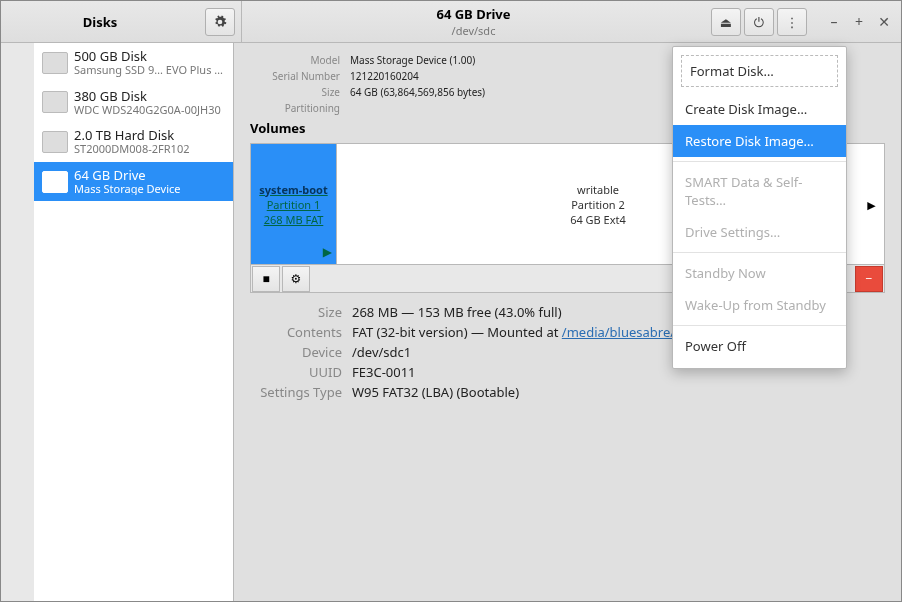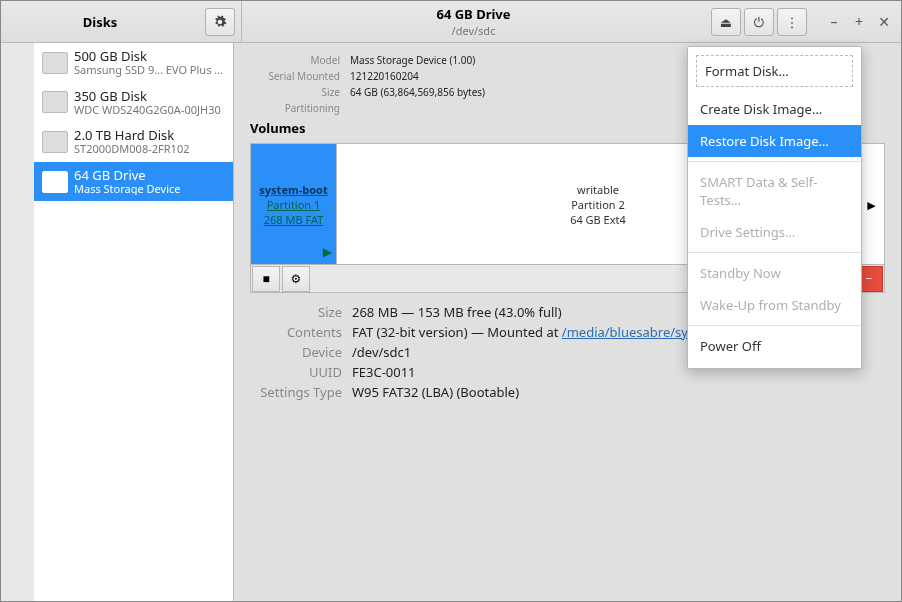--- a/index.html
+++ b/index.html
@@ -36,21 +36,21 @@
 .part.main { flex:1; background: #fff; color:#333; }
 .part .pn { font-size:11px; }
 .part.last { width: 25px; background:#fff; display:flex; align-items:center; justify-content:center; }
 .play { position:absolute; right:4px; bottom:4px; font-size:12px; }
 .vol-toolbar { display:flex; border-top:1px solid #b8b8b8; background:#e8e8e8; height:28px; align-items:center; }
 .vol-btn { width:28px; height:26px; margin:1px; border:1px solid #b8b8b8; background:linear-gradient(#f4f4f4,#e4e4e4); display:flex;align-items:center;justify-content:center; font-size:12px; cursor:pointer;}
 .vol-del { margin-left:auto; background:#e94b3c; color:#fff; border-color:#c53b2e; width:28px; }
 .detail-grid { display:grid; grid-template-columns: 92px 1fr; column-gap:10px; row-gap:2px; font-size:13px; margin-top:10px; }
 .link { color:#2a6db3; text-decoration:underline; cursor:pointer; }
 
-.menu { position:absolute; top: 46px; right: 40px; width: 175px; background:#fff; border:1px solid #b8b8b8; box-shadow: 0 4px 14px rgba(0,0,0,.25); padding:6px 0; border-radius:2px; z-index:10; }
+.menu { position:absolute; top: 46px; right: 55px; width: 175px; background:#fff; border:1px solid #b8b8b8; box-shadow: 0 4px 14px rgba(0,0,0,.25); padding:6px 0; border-radius:2px; z-index:10; }
 .menu-item { padding: 7px 12px; font-size:13px; color:#333; cursor:pointer; }
 .menu-item.boxed { margin: 2px 8px 6px 8px; border:1px dashed #bbb; padding:6px 8px; }
 .menu-item.highlight { background:#2a8ff7; color:#fff; }
 .menu-item.disabled { color:#b0b0b0; cursor:default; }
 .menu-sep { height:1px; background:#e2e2e2; margin:4px 0; }
 .win-btn { width:22px; height:22px; display:flex; align-items:center; justify-content:center; font-size:14px; color:#555; cursor:pointer; }
 svg { display:block; }
 </style>
 </head>
 <body>
@@ -99,21 +99,21 @@
       <div class="disk-item">
         <div class="disk-icon"></div>
         <div class="disk-text">
             <div class="disk-name">500 GB Disk</div>
             <div class="disk-sub">Samsung SSD 9… EVO Plus 500GB</div>
           </div>
       </div>
       <div class="disk-item">
         <div class="disk-icon"></div>
         <div class="disk-text">
-            <div class="disk-name">350 GB Disk</div>
+            <div class="disk-name">380 GB Disk</div>
             <div class="disk-sub">WDC WDS240G2G0A-00JH30</div>
           </div>
       </div>
       <div class="disk-item">
         <div class="disk-icon"></div>
         <div class="disk-text">
             <div class="disk-name">2.0 TB Hard Disk</div>
             <div class="disk-sub">ST2000DM008-2FR102</div>
           </div>
       </div>
@@ -123,21 +123,21 @@
             <div class="disk-name">64 GB Drive</div>
             <div class="disk-sub">Mass Storage Device</div>
           </div>
       </div>
     </div>
 
     <div class="main">
       <div class="info-grid">
         <div class="info-label">Model</div>
         <div class="info-value">Mass Storage Device (1.00)</div>
-        <div class="info-label">Serial Mounted</div>
+        <div class="info-label">Serial Number</div>
         <div class="info-value">121220160204</div>
         <div class="info-label">Size</div>
         <div class="info-value">64 GB (63,864,569,856 bytes)</div>
         <div class="info-label">Partitioning</div>
       </div>
 
       <div class="section-head">Volumes</div>
 
       <div class="volumes-box">
         <div class="partitions">

